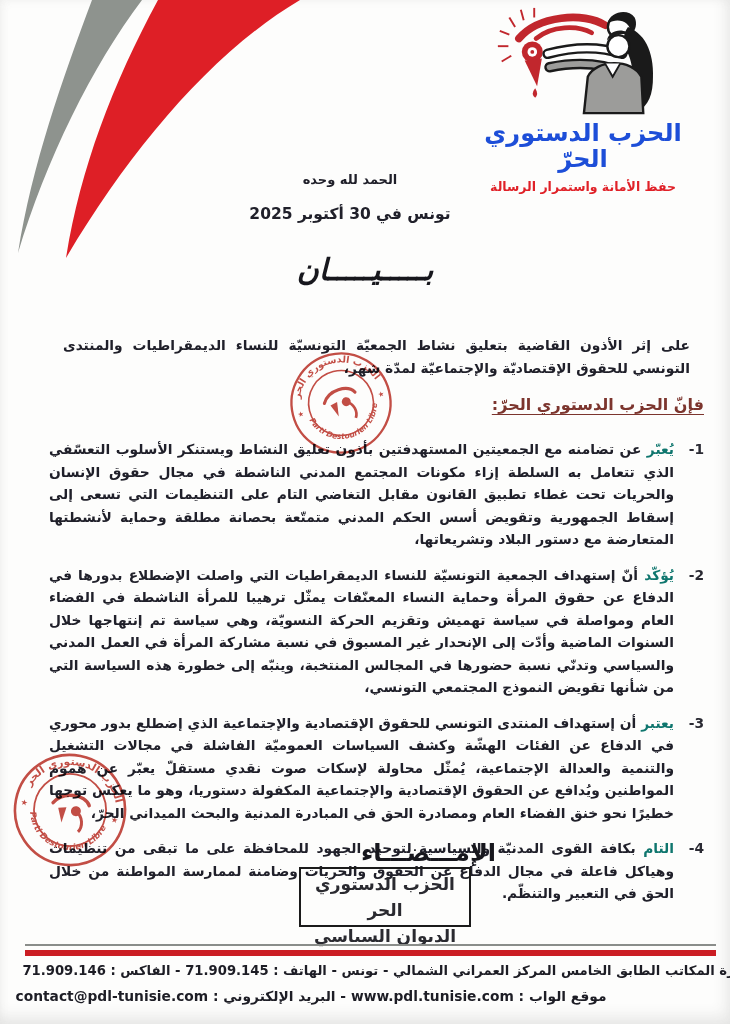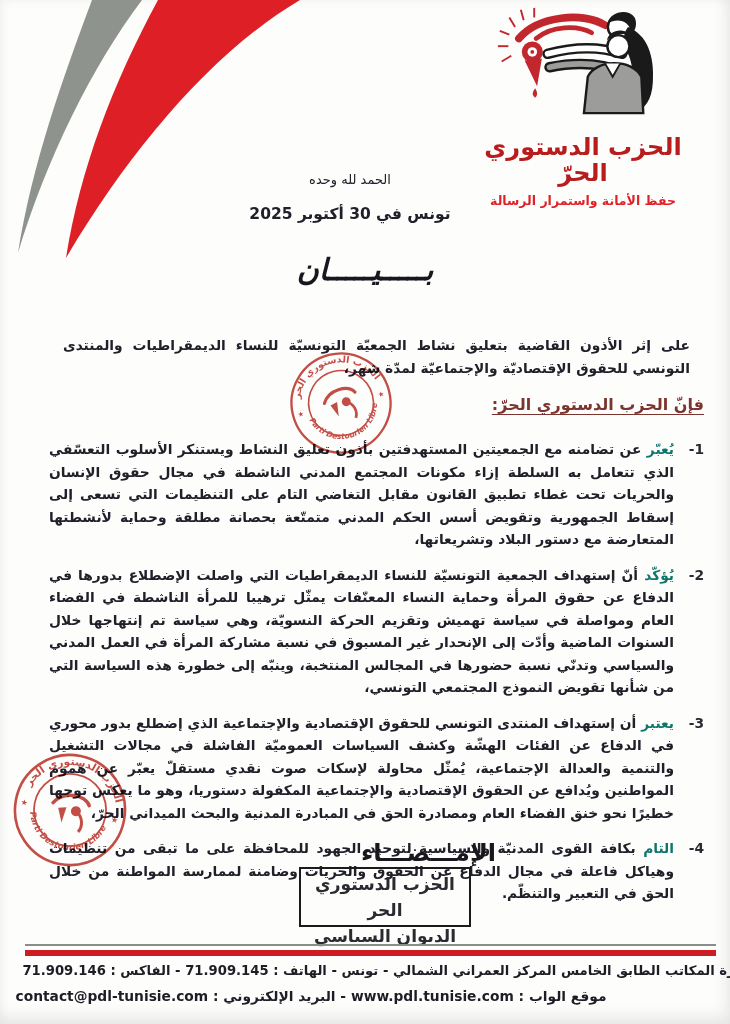--- a/index.html
+++ b/index.html
@@ -8,24 +8,24 @@
     background:#fdfdfc;overflow:hidden;
     font-family:"DejaVu Sans",sans-serif;
     box-shadow:inset -4px -8px 14px rgba(60,60,60,.10), inset 2px 2px 8px rgba(120,120,120,.05);
     color:#20202a;
   }
   
   .swoosh{position:absolute;top:0;left:0;width:305px;height:272px;}
   
   .logo{position:absolute;top:6px;right:22px;width:250px;text-align:center;}
   .logo-figures{width:182px;height:110px;display:block;margin:0 auto;}
-  .logo-title{font-size:24px;font-weight:bold;color:#b91c1c;direction:rtl;letter-spacing:0;line-height:1.1;margin-top:18px;}
+  .logo-title{font-size:24px;font-weight:bold;color:#1d4ed8;direction:rtl;letter-spacing:0;line-height:1.1;margin-top:4px;}
   .logo-tagline{font-size:12.5px;font-weight:bold;color:#e02128;direction:rtl;margin-top:6px;}
   
-  .basmala{position:absolute;top:172px;left:0;width:700px;text-align:center;font-size:13px;font-weight:normal;direction:rtl;}
+  .basmala{position:absolute;top:172px;left:0;width:700px;text-align:center;font-size:13px;font-weight:bold;direction:rtl;}
   .dateline{position:absolute;top:205px;left:0;width:700px;text-align:center;font-size:15.5px;font-weight:bold;direction:rtl;}
   .doc-title{position:absolute;top:252px;left:0;width:730px;text-align:center;font-size:30px;font-weight:bold;direction:rtl;color:#17171d;font-style:italic;}
   
   .content{position:absolute;top:320px;right:26px;left:49px;direction:rtl;}
   .intro{margin:14px;font-size:13.8px;font-weight:600;line-height:23px;text-align:justify;}
   .subject{margin:15px 0 8px 0;font-size:16px;font-weight:bold;color:#7c352e;text-decoration:underline;text-underline-offset:4px;}
   .item{position:relative;padding-right:30px;margin-top:24px;font-size:13.8px;font-weight:600;line-height:22.5px;text-align:justify;}
   .item + .item{margin-top:13px;}
   .num{position:absolute;right:0;top:0;font-weight:bold;color:#2a2a33;}
   .kw{color:#0f766e;font-weight:bold;}

